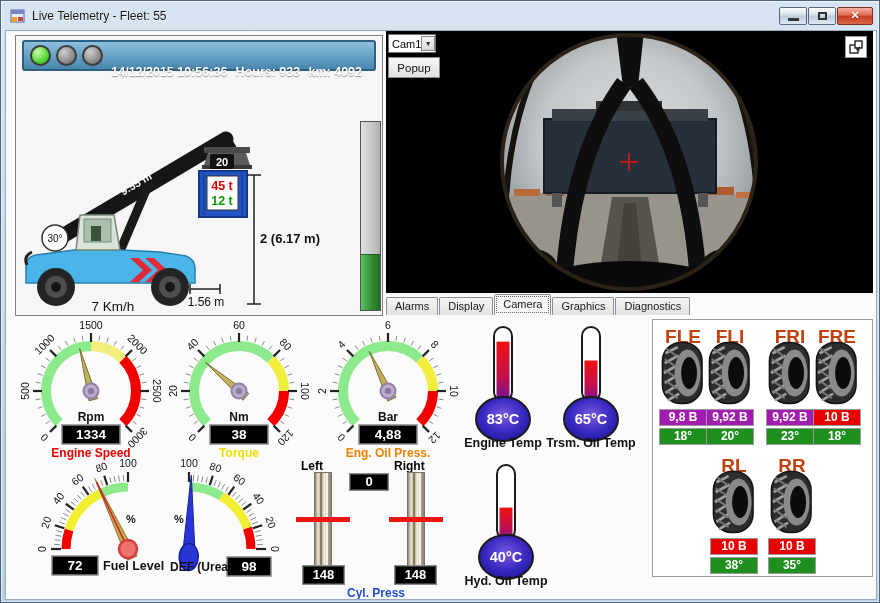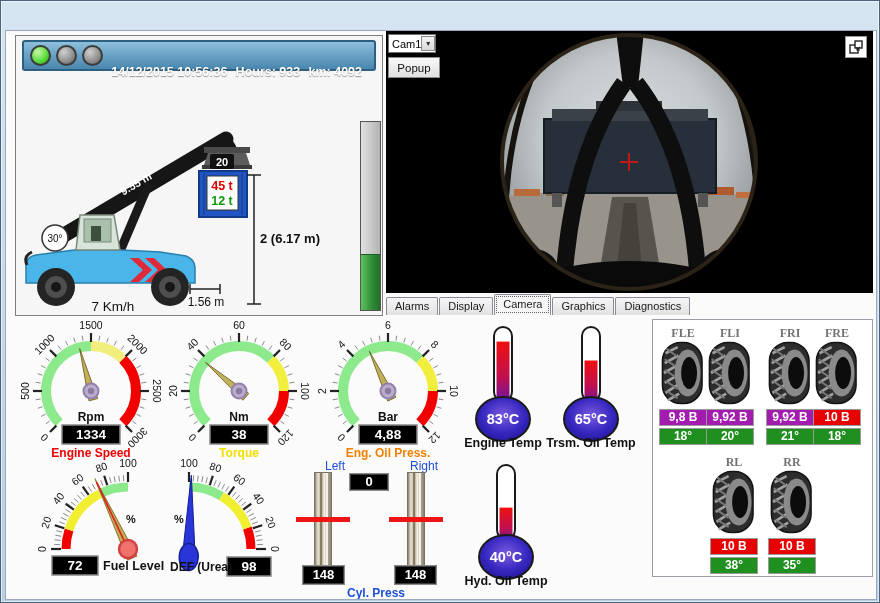--- a/index.html
+++ b/index.html
@@ -58,45 +58,65 @@
     border-radius:2px 2px 0 0; margin-right:1px; vertical-align:bottom; }
   .tab.active { background:#f6f6f6; padding:3px 8px 5px; outline:1px dotted #666; outline-offset:-3px; }
 
   
   .gauge { position:absolute; }
   .lcd { position:absolute; background:#000; border:1px solid #8a8a8a; box-shadow:inset 0 0 0 1px #3c3c3c;
     color:#fff; font-weight:bold; text-align:center; font-size:13px; }
 
   
   .cylpress { position:absolute; left:292px; top:428px; width:156px; height:132px; }
-  .cp-label { position:absolute; top:0; width:44px; text-align:right; font-weight:normal; font-size:12px; color:#1d4ed8; }
+  .cp-label { position:absolute; top:0; width:44px; text-align:left; font-weight:bold; font-size:12px; color:#000000; }
   .cp-bar { position:absolute; top:13px; width:18px; height:95px; border:1px solid #7a7468;
     background:linear-gradient(90deg,#8a8274 0%, #e9e3d3 18%, #b3a588 42%, #f6f3e9 58%, #b3a588 80%, #8a8274 100%); }
   .cp-bar:before { content:""; position:absolute; left:5px; top:0; bottom:0; width:2px; background:rgba(120,110,90,.8); }
   .cp-bar:after  { content:""; position:absolute; left:11px; top:0; bottom:0; width:2px; background:rgba(255,255,255,.8); }
   .cp-marker { position:absolute; width:54px; height:5px; background:#ee1414; }
   .cp-caption { position:absolute; left:47px; top:110px; width:62px; text-align:center; font-weight:bold; font-size:12px; color:#1d4ed8;margin-top:17px; }
 
   
   .tires { position:absolute; left:646px; top:288px; width:223px; }
   .tires-title { text-align:center; font-weight:bold; font-size:13px; color:#000; height:17px; }
   .tires-box { position:relative; width:221px; height:258px; background:#fff; border:1px solid #9aa0a6; }
   .tire-cell { position:absolute; width:48px; text-align:center; }
-  .tire-label { color:#737373; font-weight:bold; font-size:12px; height:15px;font-family:Liberation Serif, serif; }
+  .tire-label { color:#c2410c; font-weight:bold; font-size:19px; height:15px; }
   .pbox,.tbox { height:17px; line-height:15px; color:#fff; font-weight:bold; font-size:12px;
     border:1px solid #9a9a9a; }
   .pbox { background:#a21caf; }
   .pbox.alarm { background:#e80000; }
   .tbox { margin-top:2px; background:#1f8f1f; }
   svg text { font-family:"Liberation Sans",sans-serif; }
 </style>
 </head>
 <body>
 
 <div class="window">
+  <div class="titlebar">
+    <svg width="16" height="16">
+      <rect x="1" y="2" width="13" height="12" fill="#e8ecf8" stroke="#5a62a8"></rect>
+      <rect x="1" y="2" width="13" height="4" fill="#7a86c8"></rect>
+      <rect x="2" y="9" width="5" height="5" fill="#e8a020"></rect>
+      <rect x="8" y="9" width="5" height="4" fill="#c84848"></rect>
+    </svg>
+    <span class="title-text">Live Telemetry - Fleet: 55</span>
+    <span class="winbtns">
+      <span class="wbtn">
+          <span class="glyph-min"></span>
+        </span>
+      <span class="wbtn">
+          <span class="glyph-max"></span>
+        </span>
+      <span class="wbtn close">
+          <span>✕</span>
+        </span>
+    </span>
+  </div>
 
   <div class="client">
 
     <div class="left-panel">
       <div class="status-row1">
         <span class="lights" id="lights">
             <span class="light on"></span>
             <span class="light off"></span>
             <span class="light off"></span>
           </span>
@@ -593,21 +613,21 @@
     <div class="tires">
       <div class="tires-box" id="tiresBox">
           <div class="tire-cell" style="left: 6px; top: 6px;"><div class="tire-label">FLE</div><svg width="46" height="64" viewBox="0 0 60 84">
               <use href="#tireSym"></use>
             </svg><div class="pbox">9,8 B</div><div class="tbox">18°</div></div>
           <div class="tire-cell" style="left: 53px; top: 6px;"><div class="tire-label">FLI</div><svg width="46" height="64" viewBox="0 0 60 84">
               <use href="#tireSym"></use>
             </svg><div class="pbox">9,92 B</div><div class="tbox">20°</div></div>
           <div class="tire-cell" style="left: 113px; top: 6px;"><div class="tire-label">FRI</div><svg width="46" height="64" viewBox="0 0 60 84">
               <use href="#tireSym"></use>
-            </svg><div class="pbox">9,92 B</div><div class="tbox">21°</div></div>
+            </svg><div class="pbox">9,92 B</div><div class="tbox">23°</div></div>
           <div class="tire-cell" style="left: 160px; top: 6px;"><div class="tire-label">FRE</div><svg width="46" height="64" viewBox="0 0 60 84">
               <use href="#tireSym"></use>
             </svg><div class="pbox alarm">10 B</div><div class="tbox">18°</div></div>
           <div class="tire-cell" style="left: 57px; top: 135px;"><div class="tire-label">RL</div><svg width="46" height="64" viewBox="0 0 60 84">
               <use href="#tireSym"></use>
             </svg><div class="pbox alarm">10 B</div><div class="tbox">38°</div></div>
           <div class="tire-cell" style="left: 115px; top: 135px;"><div class="tire-label">RR</div><svg width="46" height="64" viewBox="0 0 60 84">
               <use href="#tireSym"></use>
             </svg><div class="pbox alarm">10 B</div><div class="tbox">35°</div></div>
         </div>

